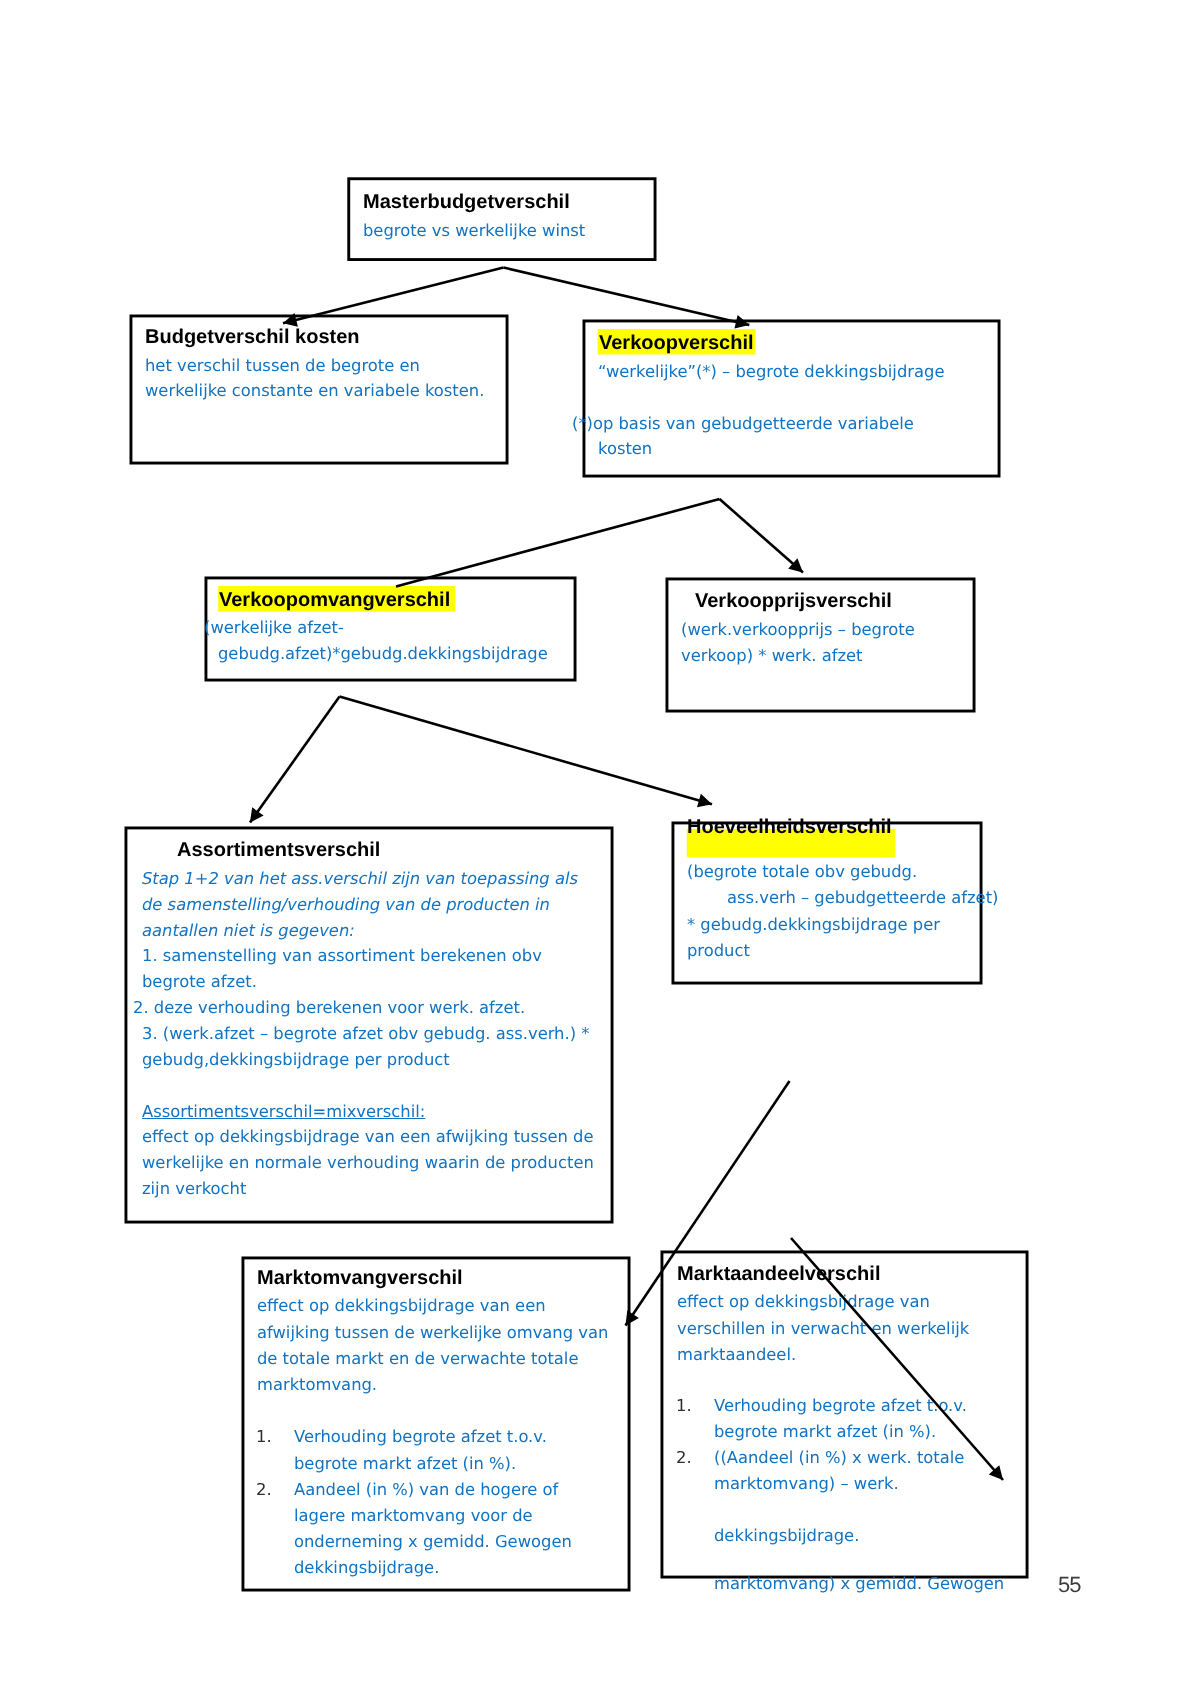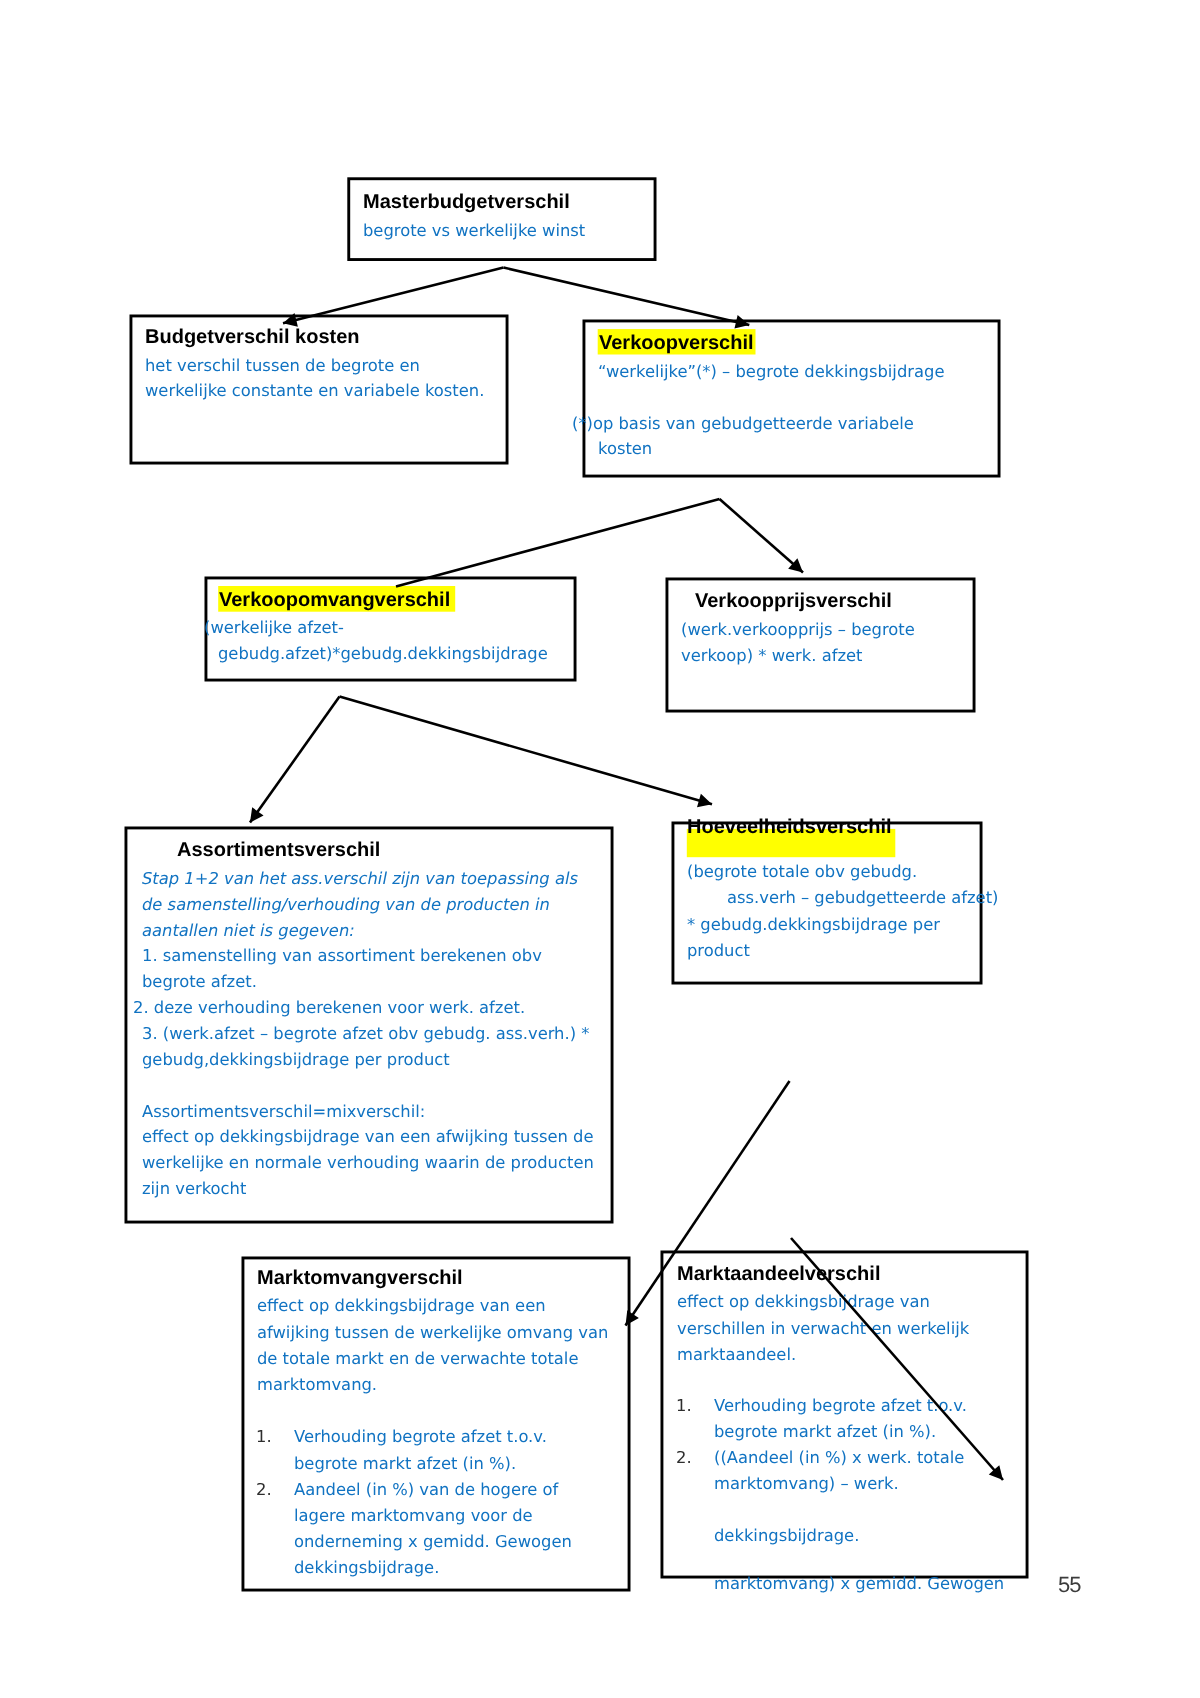--- a/index.html
+++ b/index.html
@@ -55,21 +55,21 @@
   <div class="txt ln" style="left:681px;top:647.6px;">verkoop) * werk. afzet</div>
   <div class="txt ttl" style="left:141px;top:839.8px;margin-left:36px;"><span>Assortimentsverschil</span></div>
   <div class="txt ln it" style="left:142px;top:870.8px;">Stap 1+2 van het ass.verschil zijn van toepassing als</div>
   <div class="txt ln it" style="left:142px;top:896.6px;">de samenstelling/verhouding van de producten in</div>
   <div class="txt ln it" style="left:142px;top:922.5px;">aantallen niet is gegeven:</div>
   <div class="txt ln" style="left:142px;top:948.3px;">1. samenstelling van assortiment berekenen obv</div>
   <div class="txt ln" style="left:142px;top:974.2px;">begrote afzet.</div>
   <div class="txt ln" style="left:133px;top:1000.0px;">2. deze verhouding berekenen voor werk. afzet.</div>
   <div class="txt ln" style="left:142px;top:1025.9px;">3. (werk.afzet – begrote afzet obv gebudg. ass.verh.) *</div>
   <div class="txt ln" style="left:142px;top:1051.8px;">gebudg,dekkingsbijdrage per product</div>
-  <div class="txt ln" style="left:142px;top:1103.5px;">Assortimentsverschil=mixverschil:</div>
+  <div class="txt ln" style="left:142px;top:1103.5px;text-decoration:underline;">Assortimentsverschil=mixverschil:</div>
   <div class="txt ln" style="left:142px;top:1129.3px;">effect op dekkingsbijdrage van een afwijking tussen de</div>
   <div class="txt ln" style="left:142px;top:1155.2px;">werkelijke en normale verhouding waarin de producten</div>
   <div class="txt ln" style="left:142px;top:1181.0px;">zijn verkocht</div>
   <div class="txt ttl" style="left:687px;top:793px;margin-top:24px;"><span>Hoeveelheidsverschil</span></div>
   <div class="txt ln" style="left:687px;top:864.1px;">(begrote totale obv gebudg.</div>
   <div class="txt ln" style="left:687px;top:890.3px;margin-left:40px;">ass.verh – gebudgetteerde afzet)</div>
   <div class="txt ln" style="left:687px;top:916.5px;">* gebudg.dekkingsbijdrage per</div>
   <div class="txt ln" style="left:687px;top:942.7px;">product</div>
   <div class="txt ttl" style="left:257px;top:1268.4px;"><span>Marktomvangverschil</span></div>
   <div class="txt ln" style="left:257px;top:1298.2px;">effect op dekkingsbijdrage van een</div>

